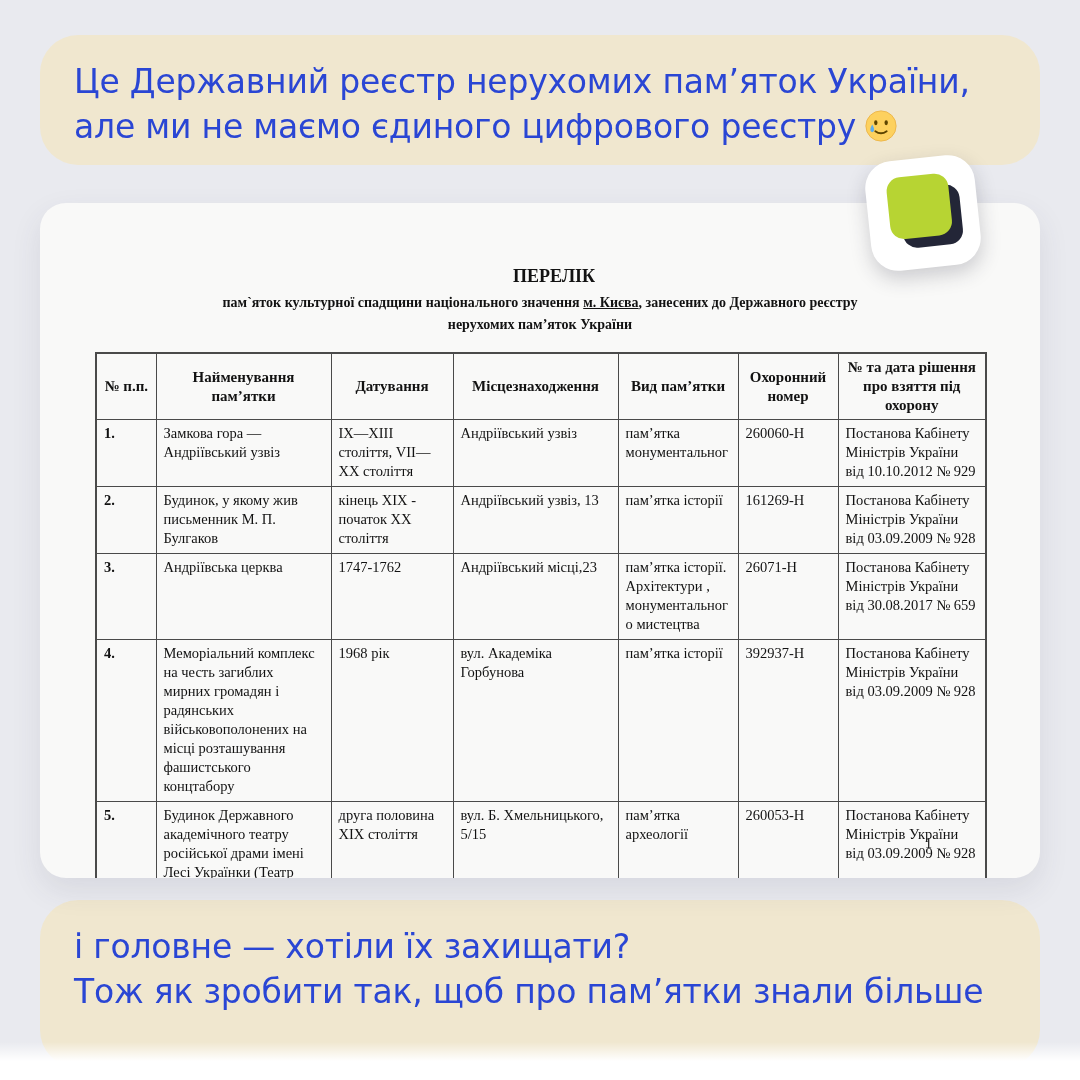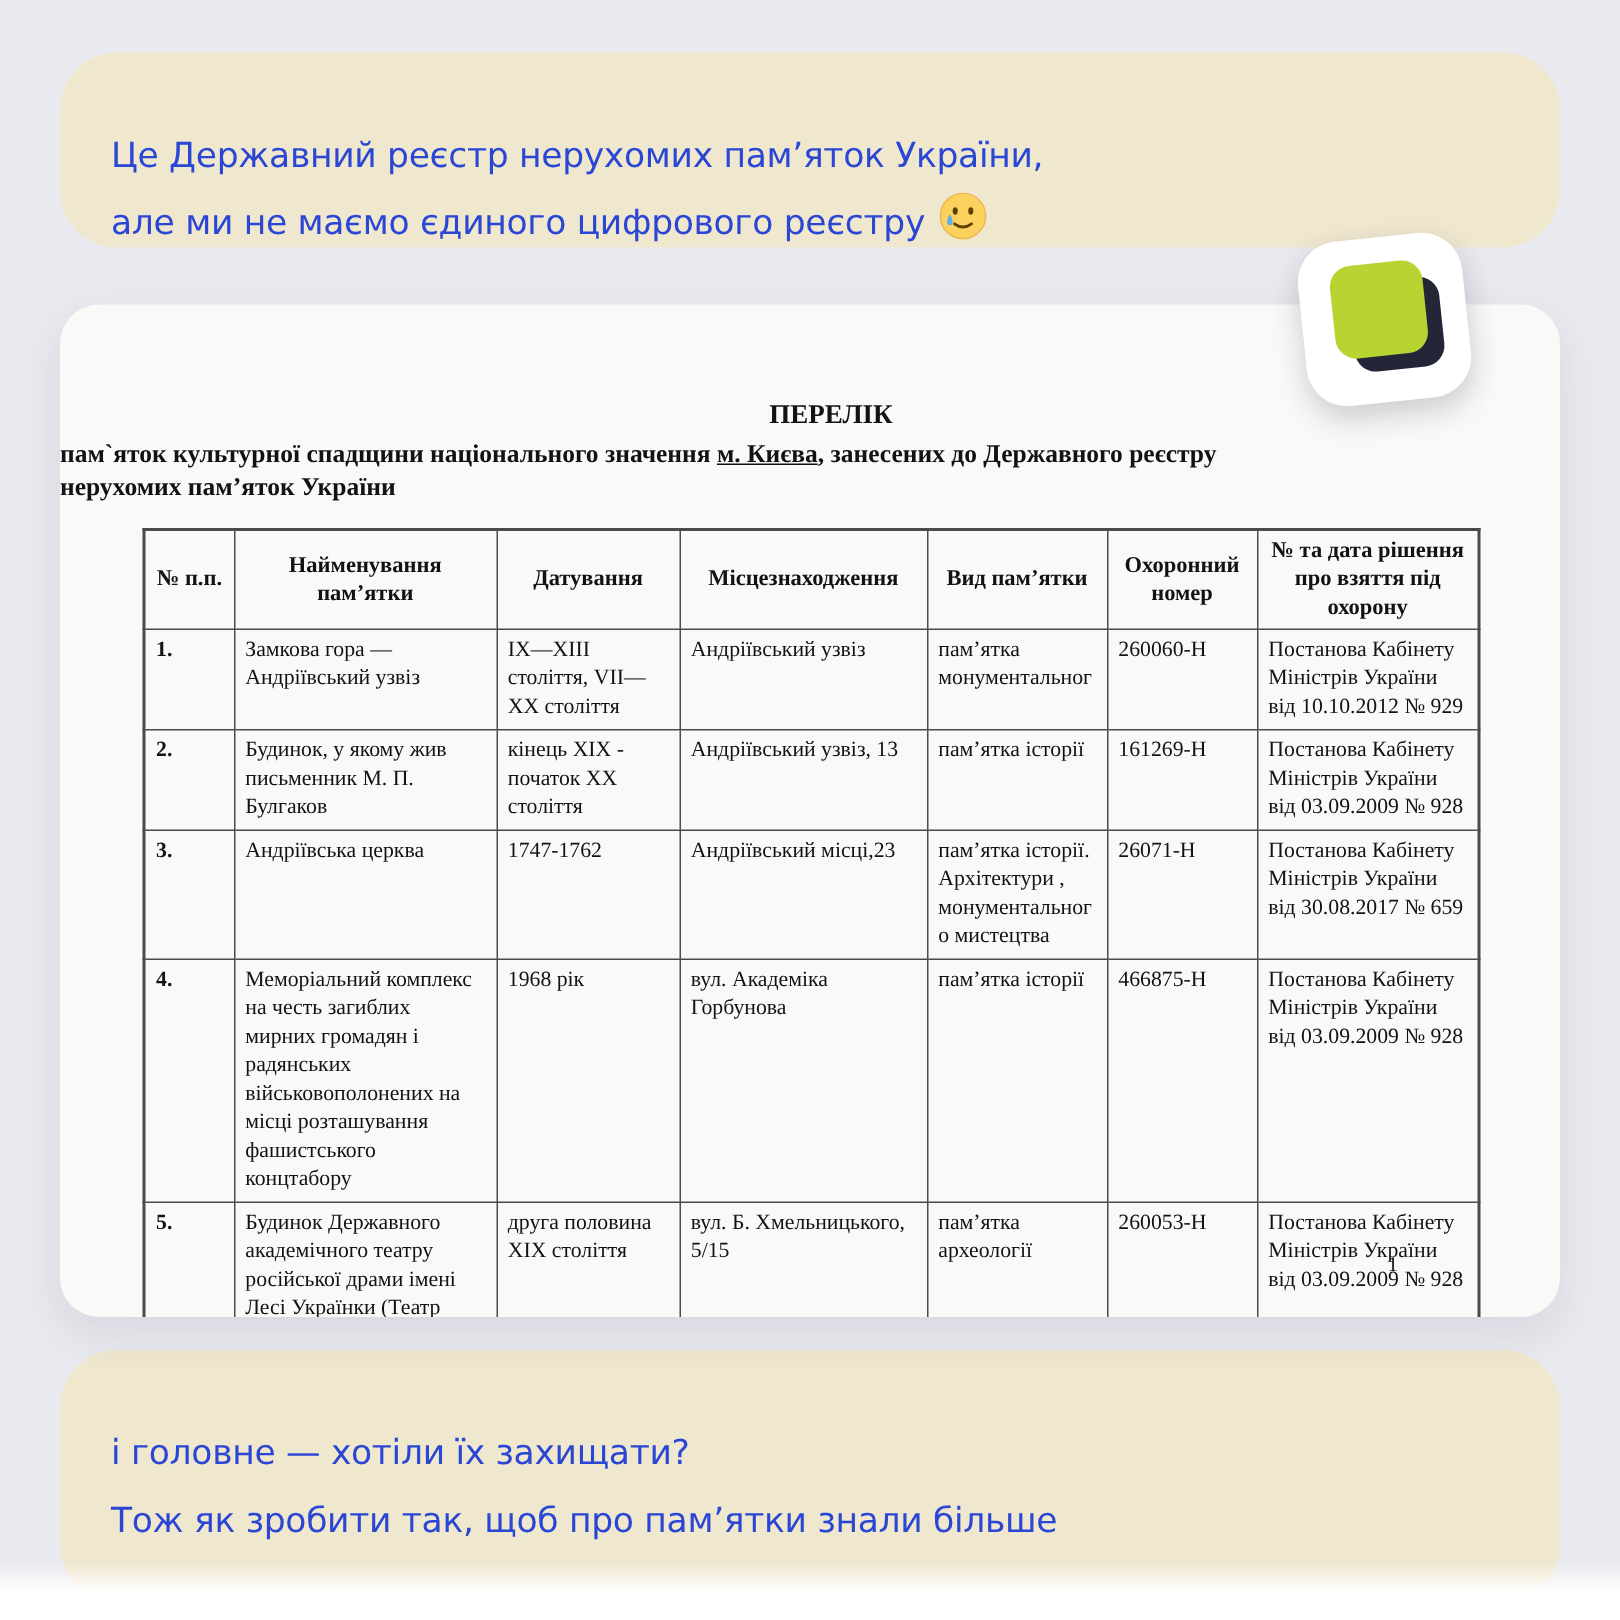--- a/index.html
+++ b/index.html
@@ -10,38 +10,38 @@
   }
   
   .banner{
     position:absolute;left:40px;width:1000px;
     background:#f0e7cf;border-radius:38px;
   }
   .top-banner{top:35px;height:130px;}
   .bottom-banner{top:900px;height:168px;}
   .banner-text{
     padding:24px 34px 0 34px;
-    font-size:23px;line-height:45px;font-weight:500;
-    color:#2a46d4;letter-spacing:-0.2px;margin-top:23px;
+    font-size:33px;line-height:45px;font-weight:500;
+    color:#2a46d4;letter-spacing:-0.2px;
   }
   .banner-line{display:block;white-space:nowrap;}
   .emoji{display:inline-block;vertical-align:-5px;margin-left:8px;}
   
   .card{
     position:absolute;left:40px;top:203px;width:1000px;height:675px;
     background:#f9f9f8;border-radius:26px;
     box-shadow:0 12px 30px rgba(60,60,90,0.10);
     overflow:hidden;z-index:2;
   }
   .doc{
     position:absolute;inset:0;
     font-family:"Liberation Serif","DejaVu Serif",serif;color:#121212;
   }
   .doc-title{margin-top:63px;text-align:center;font-weight:bold;font-size:18px;margin-left:28px;}
-  .doc-subtitle{margin-top:5px;text-align:left;font-weight:bold;font-size:17px;line-height:22px;}
+  .doc-subtitle{margin-top:5px;text-align:center;font-weight:bold;font-size:14px;line-height:22px;}
   .u{text-decoration:underline;}
   
   table.monuments{
     position:absolute;left:55px;top:149px;width:890px;
     border-collapse:collapse;table-layout:fixed;
     font-size:14.5px;background:transparent;
   }
   table.monuments,.monuments th,.monuments td{border:1px solid #4a4a4a;}
   table.monuments{border-width:2px;}
   .monuments th{
@@ -150,21 +150,21 @@
               <td>пам’ятка історії. Архітектури , монументальног о мистецтва</td>
               <td>26071-Н</td>
               <td>Постанова Кабінету Міністрів України від 30.08.2017 № 659</td>
             </tr>
             <tr>
               <td class="num">4.</td>
               <td>Меморіальний комплекс на честь загиблих мирних громадян і радянських військовополонених на місці розташування фашистського концтабору</td>
               <td>1968 рік</td>
               <td>вул. Академіка Горбунова</td>
               <td>пам’ятка історії</td>
-              <td>466875-Н</td>
+              <td>392937-Н</td>
               <td>Постанова Кабінету Міністрів України від 03.09.2009 № 928</td>
             </tr>
             <tr>
               <td class="num">5.</td>
               <td>Будинок Державного академічного театру російської драми імені Лесі Українки (Театр</td>
               <td>друга половина XIX століття</td>
               <td>вул. Б. Хмельницького, 5/15</td>
               <td>пам’ятка археології</td>
               <td>260053-Н</td>
               <td>Постанова Кабінету Міністрів України від 03.09.2009 № 928</td>

